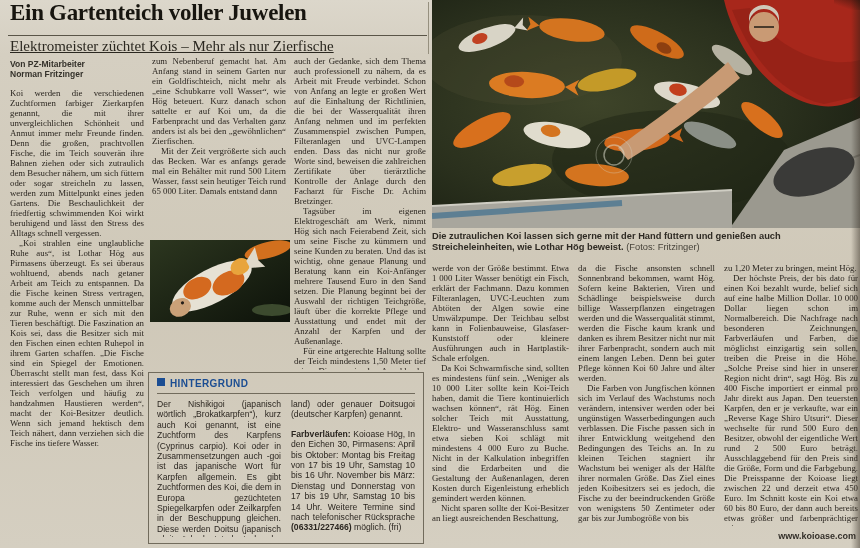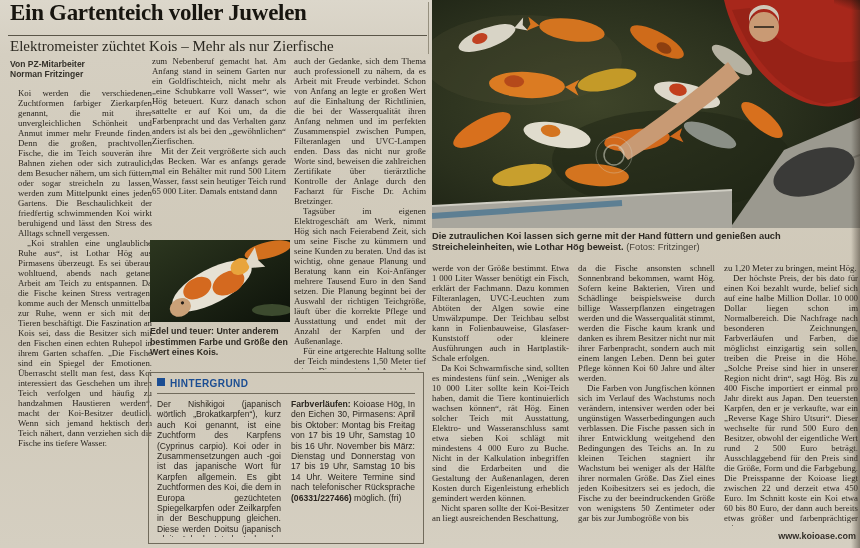--- a/index.html
+++ b/index.html
@@ -6,29 +6,29 @@
   .page{position:relative;width:860px;height:548px;overflow:hidden;
     background:linear-gradient(180deg,#dcd7cb 0%,#d5cfc1 10%,#cfc8b8 55%,#d5cfc1 100%);
     font-family:"Liberation Serif",serif;color:#2b2620;}
   .edge-shadow{position:absolute;right:0;top:0;width:9px;height:100%;
     background:linear-gradient(90deg,rgba(40,32,22,0) 0%,rgba(40,32,22,0.45) 100%);}
   .corner-dark{position:absolute;right:0;top:0;width:26px;height:10px;
     background:linear-gradient(200deg,rgba(20,16,10,0.55),rgba(20,16,10,0) 70%);}
   .headline{position:absolute;left:10px;top:0px;width:418px;font-size:23px;font-weight:700;
     letter-spacing:-0.3px;color:#17150f;white-space:nowrap;}
   .head-rule{position:absolute;left:8px;top:35px;width:419px;height:1px;background:#5a5548;}
-  .subhead{position:absolute;left:10px;top:38px;width:418px;font-size:15px;color:#2b2820;white-space:nowrap;}
+  .subhead{position:absolute;left:10px;top:38px;width:418px;font-size:15px;color:#2b2820;white-space:nowrap;text-decoration:underline;}
   .vrule-top{position:absolute;left:428px;top:2px;width:1px;height:52px;background:#96907f;}
   .byline{position:absolute;left:10px;top:59px;font-family:"Liberation Sans",sans-serif;
     font-size:8.5px;font-weight:700;line-height:10px;color:#35322b;}
   .bodycol{position:absolute;font-size:8.8px;line-height:10px;text-align:justify;overflow:hidden;
     color:#2b2620;}
   .bodycol p{margin:0;}
   .bodycol p.ind{text-indent:9px;}
-  #col1{left:18px;top:88px;width:134px;height:456px;}
+  #col1{left:10px;top:88px;width:134px;height:456px;}
   #col2{left:152px;top:56px;width:134px;height:182px;}
   #col3{left:294px;top:56px;width:132px;height:314px;}
   #col4{left:432px;top:263px;width:137px;height:283px;}
   #col5{left:578px;top:263px;width:137px;height:283px;}
   #col6{left:724px;top:263px;width:134px;height:264px;}
   .photo-small{position:absolute;left:150px;top:240px;width:140px;height:82px;overflow:hidden;}
   .caption-small{position:absolute;left:150px;top:326px;width:140px;
     font-family:"Liberation Sans",sans-serif;font-size:8.8px;font-weight:700;line-height:10.6px;color:#2e2a23;}
   .photo-main{position:absolute;left:432px;top:0px;width:428px;height:228px;overflow:hidden;}
   .caption-main{position:absolute;left:432px;top:231px;width:422px;
@@ -91,39 +91,39 @@
         <ellipse cx="62" cy="46" rx="44" ry="17" fill="#e6e1d4"></ellipse>
         <ellipse cx="48" cy="41" rx="15" ry="10" fill="#d4691f"></ellipse>
         <ellipse cx="78" cy="51" rx="17" ry="11" fill="#d4691f"></ellipse>
         <ellipse cx="96" cy="42" rx="10" ry="8" fill="#e8a43c"></ellipse>
         <ellipse cx="24" cy="50" rx="11" ry="9" fill="#caa178"></ellipse>
         <circle cx="28" cy="47" r="1.6" fill="#221d18"></circle>
         <path d="M104,40 l14,-8 -3,13 3,9 -14,-6 z" fill="#dfd9ca"></path>
       </g>
     </svg>
   </div>
-  <div class="caption-small">Edel und teuer: Unter anderem bestimmen Farbe und Größe den Wert eines Kois.</div>
 
   <div id="col3" class="bodycol">
     <p>auch der Gedanke, sich dem Thema auch professionell zu nähern, da es Arbeit mit Freude verbindet. Schon von Anfang an legte er großen Wert auf die Einhaltung der Richtlinien, die bei der Wasserqualität ihren Anfang nehmen und im perfekten Zusammenspiel zwischen Pumpen, Filteranlagen und UVC-Lampen enden. Dass das nicht nur große Worte sind, beweisen die zahlreichen Zertifikate über tierärztliche Kontrolle der Anlage durch den Facharzt für Fische Dr. Achim Bretzinger.</p>
     <p class="ind">Tagsüber im eigenen Elektrogeschäft am Werk, nimmt Hög sich nach Feierabend Zeit, sich um seine Fische zu kümmern und seine Kunden zu beraten. Und das ist wichtig, ohne genaue Planung und Beratung kann ein Koi-Anfänger mehrere Tausend Euro in den Sand setzen. Die Planung beginnt bei der Auswahl der richtigen Teichgröße, läuft über die korrekte Pflege und Ausstattung und endet mit der Anzahl der Karpfen und der Außenanlage.</p>
     <p class="ind">Für eine artgerechte Haltung sollte der Teich mindestens 1,50 Meter tief sein. Die maximale Anzahl der Fische</p>
   </div>
 
   <div class="hbox">
     <div class="hbox-head">
       <div class="hbox-square"></div>
       <div class="hbox-label">HINTERGRUND</div>
     </div>
     <div class="hbox-rule"></div>
     <div class="hbox-cols">
       <div class="hbox-col">
         <p>Der Nishikigoi (japanisch wörtlich „Brokatkarpfen“), kurz auch Koi genannt, ist eine Zuchtform des Karpfens (Cyprinus carpio). Koi oder in Zusammensetzungen auch -goi ist das japanische Wort für Karpfen allgemein. Es gibt Zuchtformen des Koi, die dem in Europa gezüchteten Spiegelkarpfen oder Zeilkarpfen in der Beschuppung gleichen. Diese werden Doitsu (japanisch „doitsu“ bedeutet deutsch oder Deutsch-</p>
       </div>
       <div class="hbox-col">
+        <p>land) oder genauer Doitsugoi (deutscher Karpfen) genannt.</p>
         <p><span class="b">Farbverläufen:</span><span> Koioase Hög, In den Eichen 30, Pirmasens: April bis Oktober: Montag bis Freitag von 17 bis 19 Uhr, Samstag 10 bis 16 Uhr. November bis März: Dienstag und Donnerstag von 17 bis 19 Uhr, Samstag 10 bis 14 Uhr. Weitere Termine sind nach telefonischer Rücksprache </span><span class="b">(06331/227466)</span><span> möglich. (fri)</span></p>
       </div>
     </div>
   </div>
 
   <div class="photo-main">
     <svg width="428" height="228" viewBox="0 0 428 228">
       <defs>
         <radialGradient id="wg" cx="38%" cy="45%" r="80%">
           <stop offset="0" stop-color="#3e4429"></stop>

